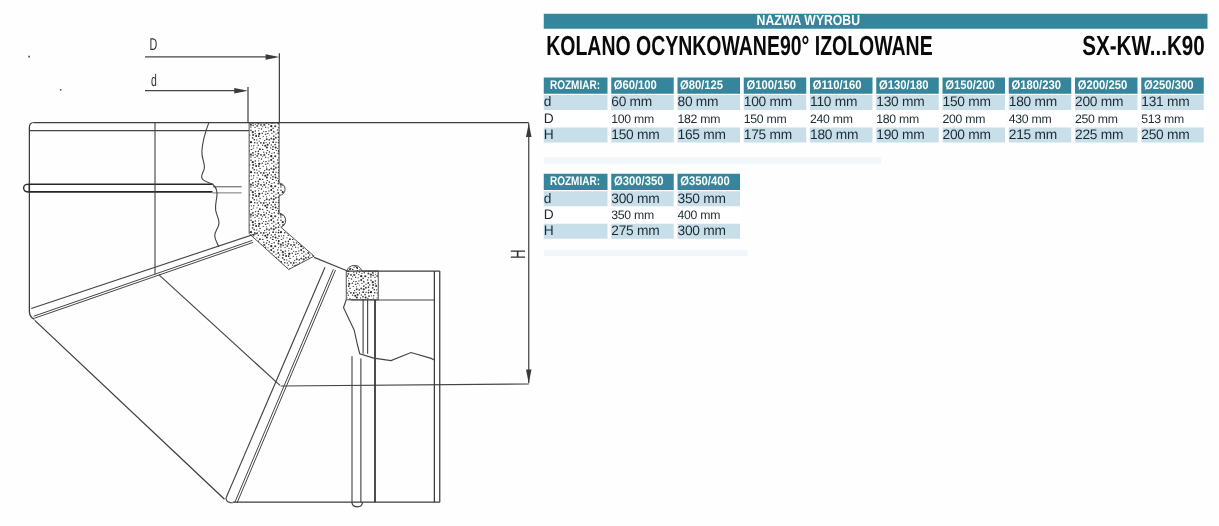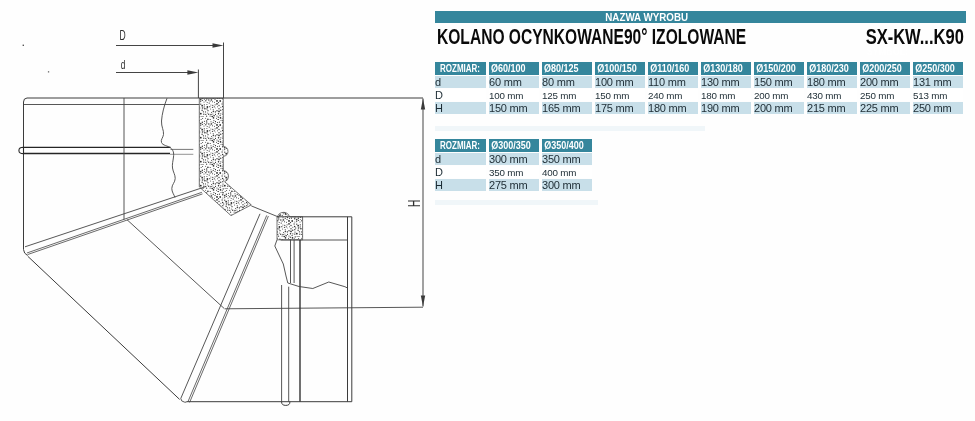--- a/index.html
+++ b/index.html
@@ -270,21 +270,21 @@
           <td class="bl">110 mm</td>
           <td class="bl">130 mm</td>
           <td class="bl">150 mm</td>
           <td class="bl">180 mm</td>
           <td class="bl">200 mm</td>
           <td class="bl">131 mm</td>
         </tr>
   <tr>
           <td class="wh lbl">D</td>
           <td class="wh">100 mm</td>
-          <td class="wh">125 mm</td>
+          <td class="wh">182 mm</td>
           <td class="wh">150 mm</td>
           <td class="wh">240 mm</td>
           <td class="wh">180 mm</td>
           <td class="wh">200 mm</td>
           <td class="wh">430 mm</td>
           <td class="wh">250 mm</td>
           <td class="wh">513 mm</td>
         </tr>
   <tr>
           <td class="bl lbl">H</td>

